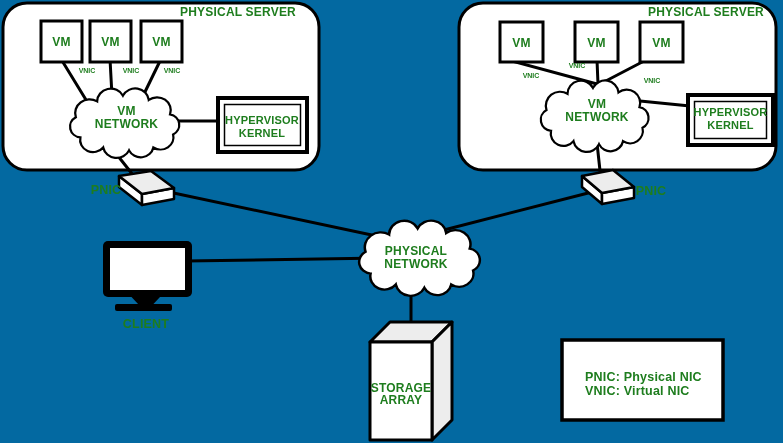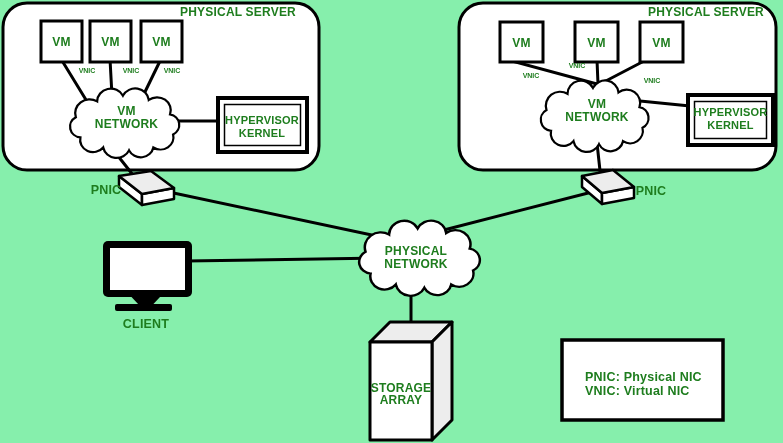--- a/index.html
+++ b/index.html
@@ -2,21 +2,21 @@
 <html style="--label_green: #1e7d1e; --line_black: #000000; --surface_gray: #ededed; --surface_white: #ffffff;"><head>
 <meta charset="utf-8">
 <style>
   :root{
     --label_green:#1e7d1e;
     --line_black:#000000;
     --surface_gray:#ededed;
     --surface_white:#ffffff;
   }
   html,body{margin:0;padding:0;background:#ffffff;}
-  .stage{width:783px;height:443px;position:relative;background:#86efac;overflow:hidden;}
+  .stage{width:783px;height:443px;position:relative;background:#0369a1;overflow:hidden;}
   svg{display:block;}
   text{
     font-family:"Liberation Sans",sans-serif;
     font-weight:bold;
     fill:var(--label_green);
     letter-spacing:0.2px;
   }
   .t-header{font-size:12px;}
   .t-vm{font-size:12px;}
   .t-vnic{font-size:7px;letter-spacing:0;}

